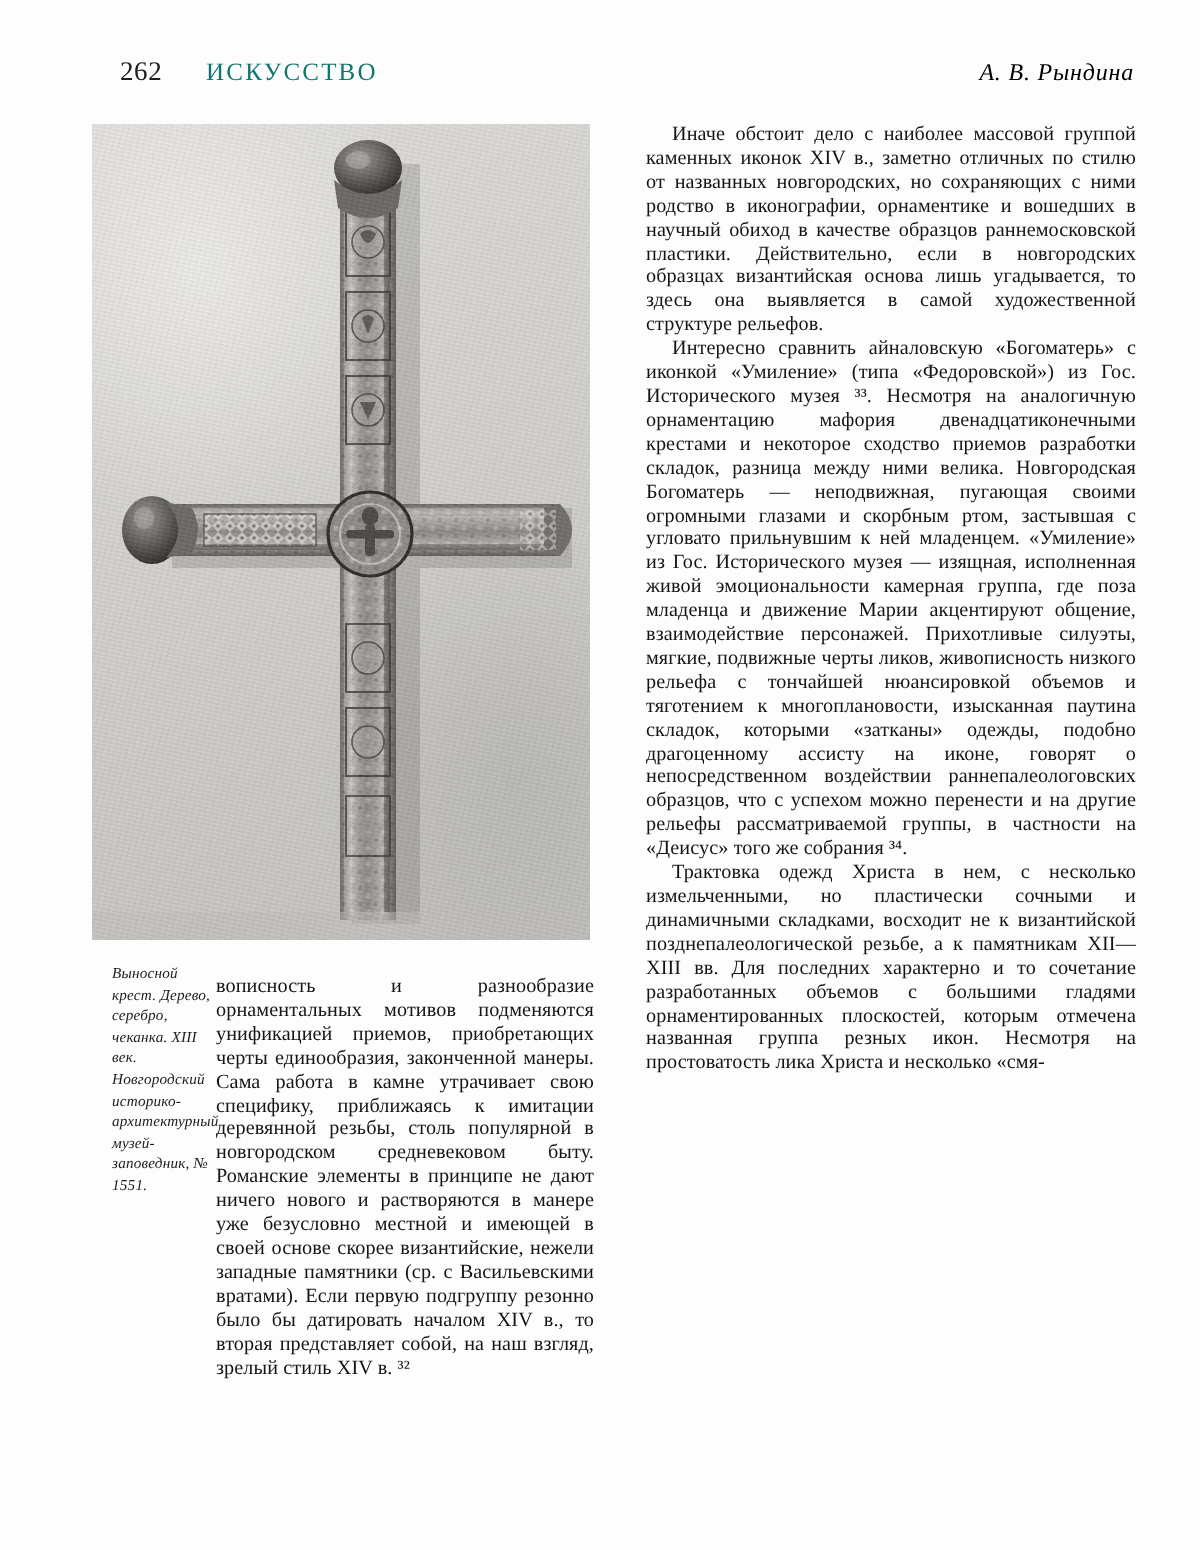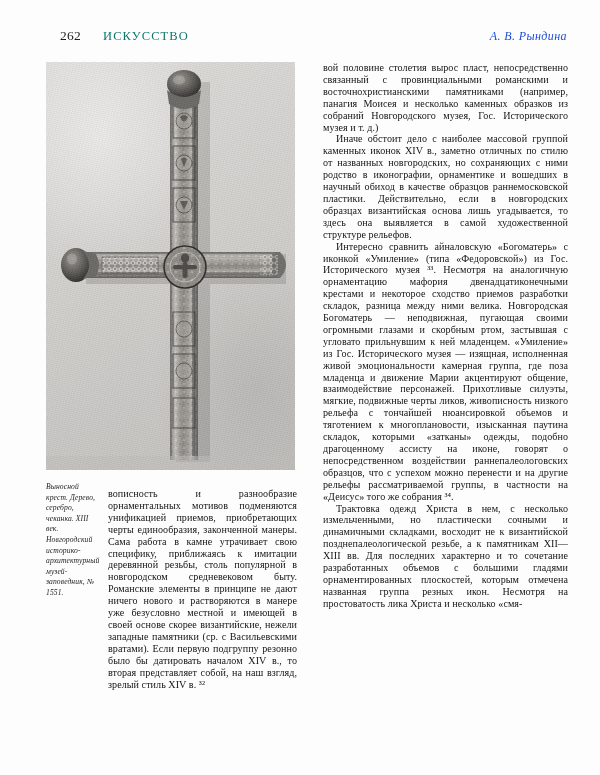--- a/index.html
+++ b/index.html
@@ -46,21 +46,21 @@
     letter-spacing: 1.1px;
     color: #0f766e;
   }
   .author-head {
     position: absolute;
     right: 33px;
     top: 1px;
     font-size: 12px;
     font-style: italic;
     letter-spacing: 0.4px;
-    color: #1d4ed8;
+    color: #000000;
   }
 
   
   .figure {
     position: absolute;
     left: 46px;
     top: 62px;
     width: 249px;
     height: 408px;
     overflow: hidden;
@@ -85,21 +85,21 @@
   .figure svg {
     position: absolute;
     inset: 0;
     width: 100%;
     height: 100%;
   }
 
   
   .fig-caption {
     position: absolute;
-    left: 46px;
+    left: 56px;
     top: 482px;
     width: 56px;
     font-style: italic;
     font-size: 7.6px;
     line-height: 10.6px;
     color: #1d1d1d;
     letter-spacing: 0.1px;
   }
 
   
@@ -255,19 +255,18 @@
     <div class="photo-grain"></div>
   </div>
 
   <div class="fig-caption">Выносной крест. Дерево, серебро, чеканка. XIII век. Новгородский историко-архитектурный музей-заповедник, № 1551.</div>
 
   <div class="col col-left">
     <p class="cont">вописность и разнообразие орнаментальных мотивов подменяются унификацией приемов, приобретающих черты единообразия, законченной манеры. Сама работа в камне утрачивает свою специфику, приближаясь к имитации деревянной резьбы, столь популярной в новгородском средневековом быту. Романские элементы в принципе не дают ничего нового и растворяются в манере уже безусловно местной и имеющей в своей основе скорее византийские, нежели западные памятники (ср. с Васильевскими вратами). Если первую подгруппу резонно было бы датировать началом XIV в., то вторая представляет собой, на наш взгляд, зрелый стиль XIV в. ³²</p>
   </div>
 
   <div class="col col-right">
-    <p class="cont">вой половине столетия вырос пласт, непосредственно связанный с провинциальными романскими и восточнохристианскими памятниками (например, панагия Моисея и несколько каменных образков из собраний Новгородского музея, Гос. Исторического музея и т. д.)</p>
     <p>Иначе обстоит дело с наиболее массовой группой каменных иконок XIV в., заметно отличных по стилю от названных новгородских, но сохраняющих с ними родство в иконографии, орнаментике и вошедших в научный обиход в качестве образцов раннемосковской пластики. Действительно, если в новгородских образцах византийская основа лишь угадывается, то здесь она выявляется в самой художественной структуре рельефов.</p>
     <p>Интересно сравнить айналовскую «Богоматерь» с иконкой «Умиление» (типа «Федоровской») из Гос. Исторического музея ³³. Несмотря на аналогичную орнаментацию мафория двенадцатиконечными крестами и некоторое сходство приемов разработки складок, разница между ними велика. Новгородская Богоматерь — неподвижная, пугающая своими огромными глазами и скорбным ртом, застывшая с угловато прильнувшим к ней младенцем. «Умиление» из Гос. Исторического музея — изящная, исполненная живой эмоциональности камерная группа, где поза младенца и движение Марии акцентируют общение, взаимодействие персонажей. Прихотливые силуэты, мягкие, подвижные черты ликов, живописность низкого рельефа с тончайшей нюансировкой объемов и тяготением к многоплановости, изысканная паутина складок, которыми «затканы» одежды, подобно драгоценному ассисту на иконе, говорят о непосредственном воздействии раннепалеологовских образцов, что с успехом можно перенести и на другие рельефы рассматриваемой группы, в частности на «Деисус» того же собрания ³⁴.</p>
     <p>Трактовка одежд Христа в нем, с несколько измельченными, но пластически сочными и динамичными складками, восходит не к византийской позднепалеологической резьбе, а к памятникам XII—XIII вв. Для последних характерно и то сочетание разработанных объемов с большими гладями орнаментированных плоскостей, которым отмечена названная группа резных икон. Несмотря на простоватость лика Христа и несколько «смя-</p>
   </div>
 
 </div>
 
 </body></html>

